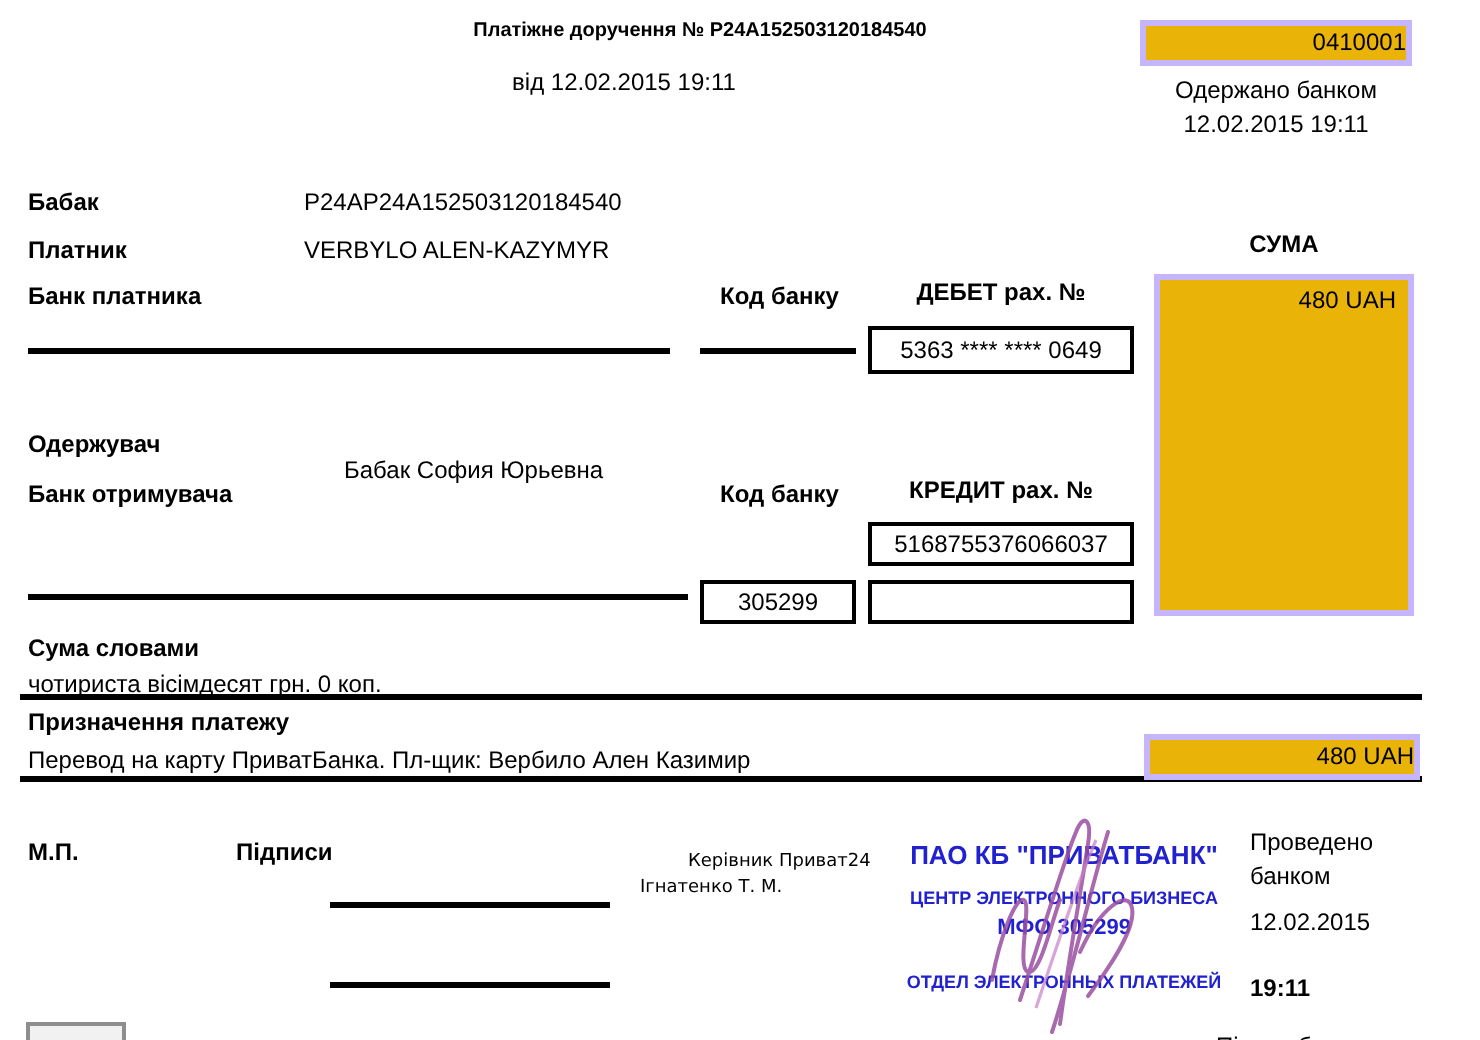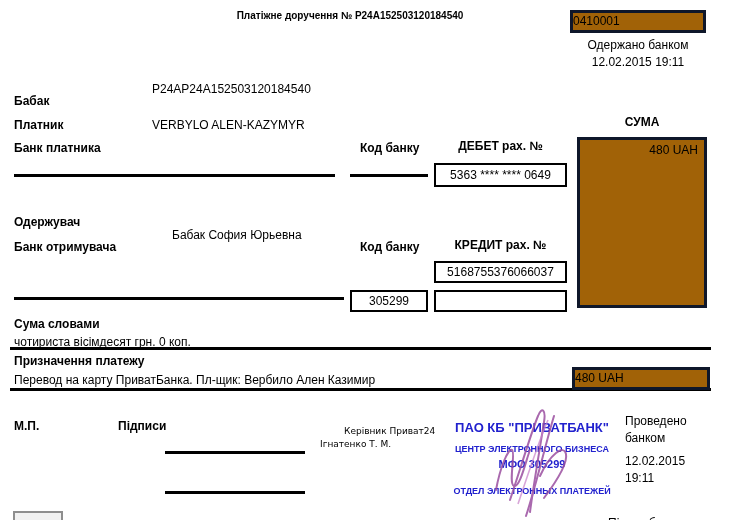--- a/index.html
+++ b/index.html
@@ -2,40 +2,41 @@
 <html><head>
 <meta charset="utf-8">
 <style>
   html,body{margin:0;padding:0;background:#fff;}
   #page{position:relative;width:740px;height:520px;background:#ffffff;overflow:hidden;
         font-family:"Liberation Sans",sans-serif;font-size:12px;color:#000;}
   .abs{position:absolute;}
   .b{font-weight:bold;}
   .ctr{text-align:center;}
   .box{position:absolute;border:2px solid #000;box-sizing:border-box;text-align:center;background:#fff;}
-  .box3{position:absolute;border:3px solid #0f172a;box-sizing:border-box;text-align:left;background:#a16207;}
+  .box3{position:absolute;border:3px solid #c4b5fd;box-sizing:border-box;text-align:right;background:#eab308;}
   .rule{position:absolute;height:3px;background:#000;}
   .small{font-size:9px;font-family:"DejaVu Sans",sans-serif;}
   .stamp{color:#2121ce;font-weight:bold;text-align:center;}
   .greybtn{position:absolute;left:13px;top:511px;width:50px;height:16px;background:#f1f1f1;
            border:2px solid #8e8e8e;box-sizing:border-box;}
 </style>
 </head>
 <body>
 
 <div id="page">
 
   <div class="abs b ctr" style="left:150px;top:10px;width:400px;font-size:10px;">Платіжне доручення № P24A152503120184540</div>
+  <div class="abs ctr" style="left:162px;top:34px;width:300px;">від 12.02.2015 19:11</div>
 
   <div class="box3" style="left:570px;top:10px;width:136px;height:23px;line-height:17px;">0410001</div>
   <div class="abs ctr" style="left:570px;top:38px;width:136px;">Одержано банком</div>
   <div class="abs ctr" style="left:570px;top:55px;width:136px;">12.02.2015 19:11</div>
 
   <div class="abs b" style="left:14px;top:94px;">Бабак</div>
-  <div class="abs" style="left:152px;top:82px;">P24AP24A152503120184540</div>
+  <div class="abs" style="left:152px;top:94px;">P24AP24A152503120184540</div>
 
   <div class="abs b" style="left:14px;top:118px;">Платник</div>
   <div class="abs" style="left:152px;top:118px;">VERBYLO ALEN-KAZYMYR</div>
 
   <div class="abs b" style="left:14px;top:141px;">Банк платника</div>
   <div class="abs b" style="left:360px;top:141px;">Код банку</div>
   <div class="abs b ctr" style="left:434px;top:139px;width:133px;">ДЕБЕТ рах. №</div>
 
   <div class="rule" style="left:14px;top:174px;width:321px;"></div>
   <div class="rule" style="left:350px;top:174px;width:78px;"></div>
@@ -86,18 +87,18 @@
       <path d="M10,86 C14,64 22,44 26,46 C30,48 22,80 28,82 C34,84 40,56 44,46"></path>
       <path d="M24,96 C34,66 46,26 52,12 C56,2 60,6 58,18 C54,44 48,78 44,108"></path>
       <path d="M40,112 C50,82 60,38 68,12"></path>
       <path d="M54,72 C64,50 78,40 80,50 C82,60 70,78 58,94"></path>
     </g>
     <path d="M32,100 C42,70 54,34 62,16" fill="none" stroke="#c77fc7" stroke-width="1.6" opacity="0.7"></path>
   </svg>
 
   <div class="abs" style="left:625px;top:413px;width:85px;line-height:17px;">Проведено банком</div>
   <div class="abs" style="left:625px;top:454px;">12.02.2015</div>
-  <div class="abs" style="left:625px;top:471px;">19:11</div>
+  <div class="abs" style="left:625px;top:487px;font-weight:bold;">19:11</div>
   <div class="abs" style="left:608px;top:492px;margin-top:24px;">Підпис банку</div>
 
   <div class="greybtn"></div>
 
 </div>
 
 </body></html>

